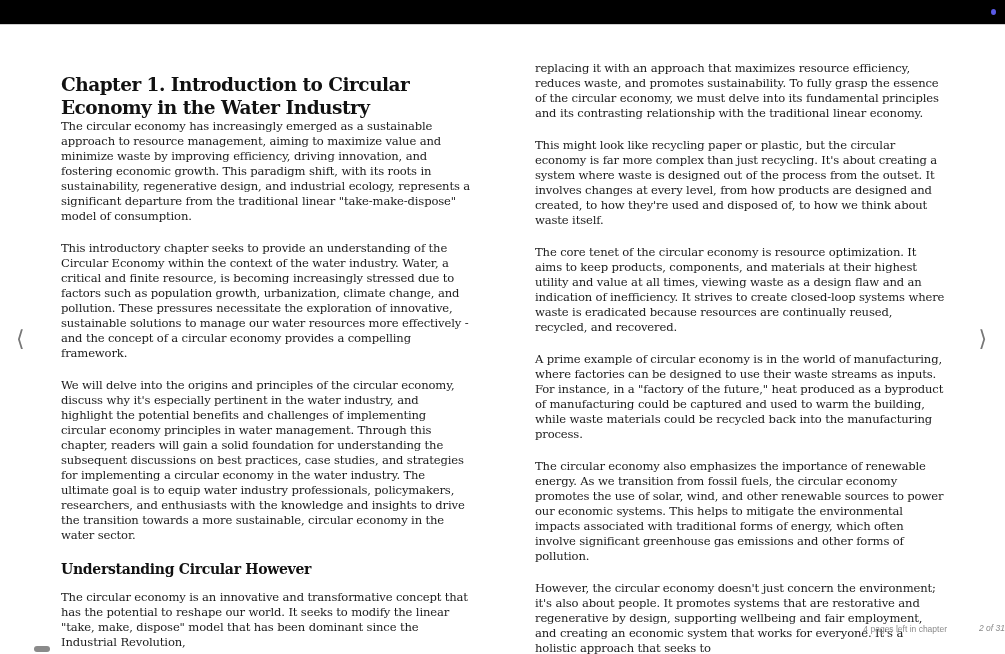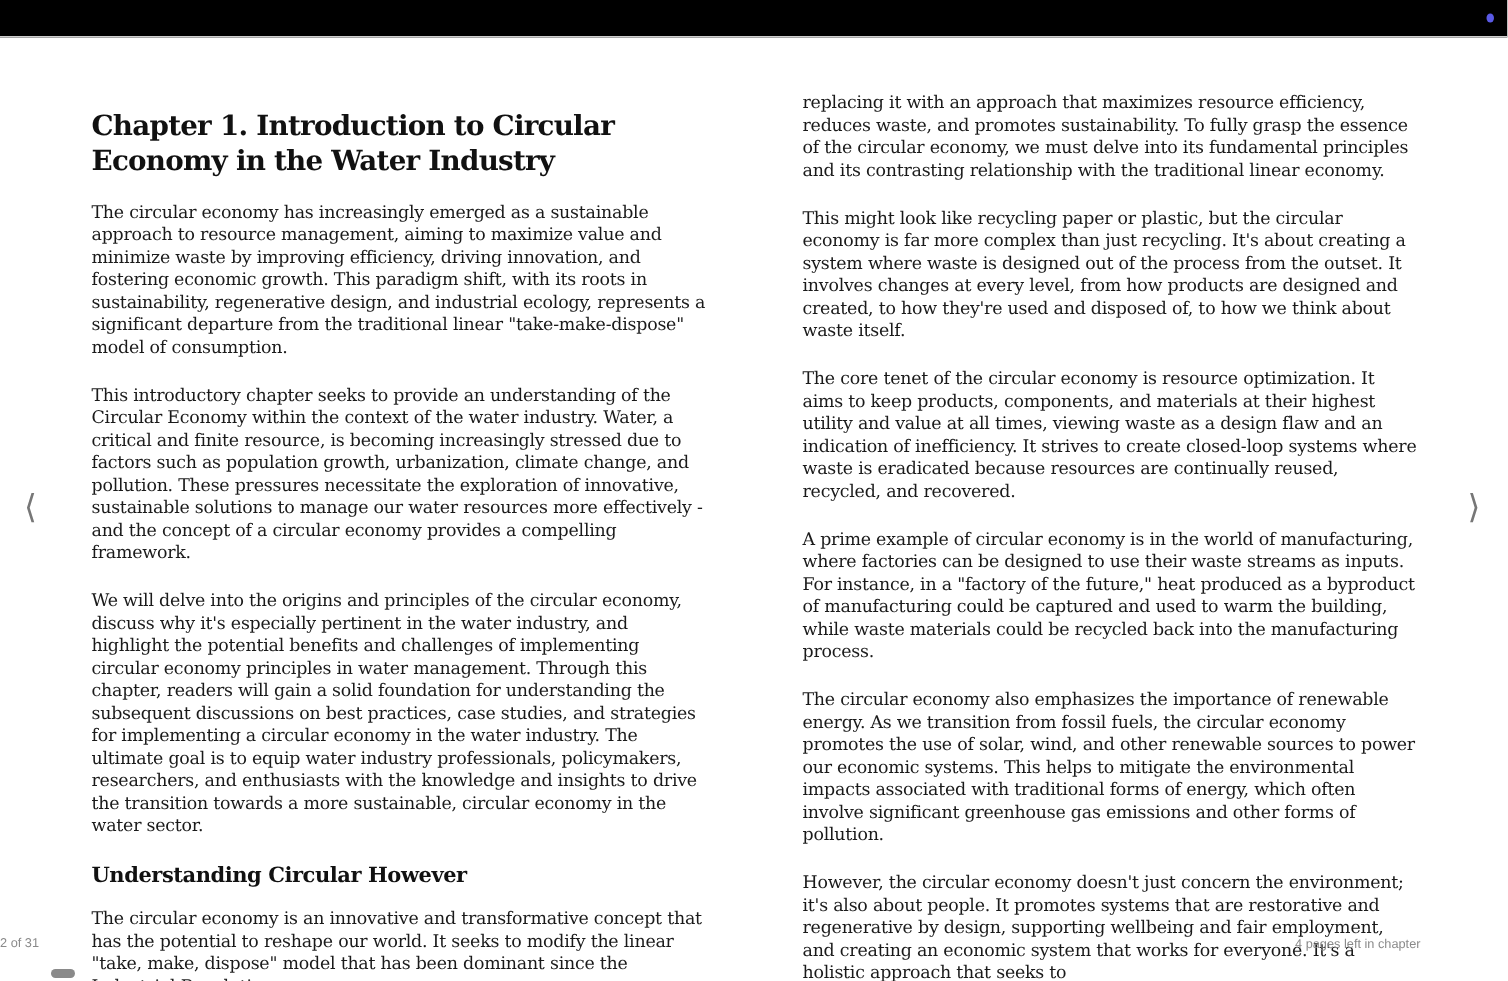--- a/index.html
+++ b/index.html
@@ -3,27 +3,27 @@
   <meta charset="utf-8">
   <style>
     * { margin: 0; padding: 0; box-sizing: border-box; }
     html, body { width: 1005px; height: 654px; overflow: hidden; background: #ffffff; }
     body { position: relative; font-family: "DejaVu Serif", serif; color: #1a1a1a; }
     .topbar { position: absolute; left: 0; top: 0; width: 1005px; height: 25px; background: #000000; border-bottom: 1px solid #cfcfcf; }
     .topbar .dot { position: absolute; right: 9px; top: 9px; width: 5px; height: 6px; border-radius: 50%; background: #5a5ae6; }
     .col { position: absolute; top: 58px; width: 410px; font-size: 11.6px; line-height: 15px; letter-spacing: -0.15px; }
     .col-left { left: 61px; top: 74px; }
     .col-right { left: 535px; top: 61px; }
-    h1 { font-family: "DejaVu Serif", serif; font-weight: bold; font-size: 18.5px; line-height: 22.5px; letter-spacing: -0.5px; margin-bottom: 15px; color: #111; }
+    h1 { font-family: "DejaVu Serif", serif; font-weight: bold; font-size: 18.5px; line-height: 22.5px; letter-spacing: -0.5px; color: #111; }
     h2 { font-family: "DejaVu Serif", serif; font-weight: bold; font-size: 14px; line-height: 18px; letter-spacing: -0.3px; margin-bottom: 12px; color: #111; }
     p { margin-bottom: 17px; }
     .nav-arrow { position: absolute; top: 325px; font-family: "DejaVu Sans", sans-serif; font-size: 22px; color: #777; cursor: pointer; line-height: 28px; }
     .nav-prev { left: 16px; }
     .nav-next { right: 18px; }
-    .footer-page { position: absolute; top: 623px; left: 0; width: 1005px; text-align: left; font-family: "Liberation Sans", sans-serif; font-size: 8.5px; color: #8a8a8a; }
+    .footer-page { position: absolute; top: 623px; left: 0; width: 1005px; text-align: right; font-family: "Liberation Sans", sans-serif; font-size: 8.5px; color: #8a8a8a; font-style: italic; }
     .footer-left { position: absolute; top: 624px; right: 58px; font-family: "Liberation Sans", sans-serif; font-size: 8.5px; color: #8a8a8a; }
     .handle { position: absolute; left: 34px; top: 646px; width: 16px; height: 6px; border-radius: 3px; background: #8a8a8a; }
   </style>
 </head>
 <body>
 
 <div class="topbar">
   <span class="dot"></span>
 </div>
 

